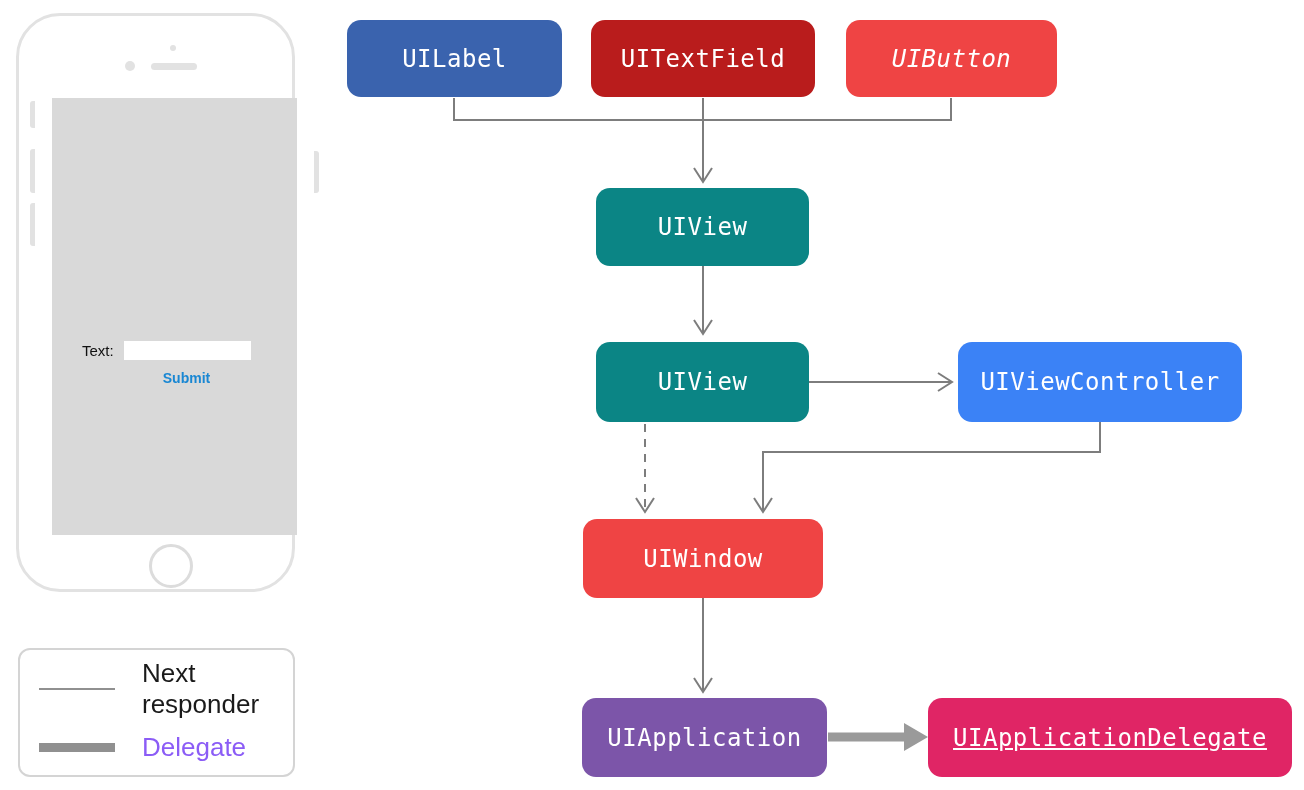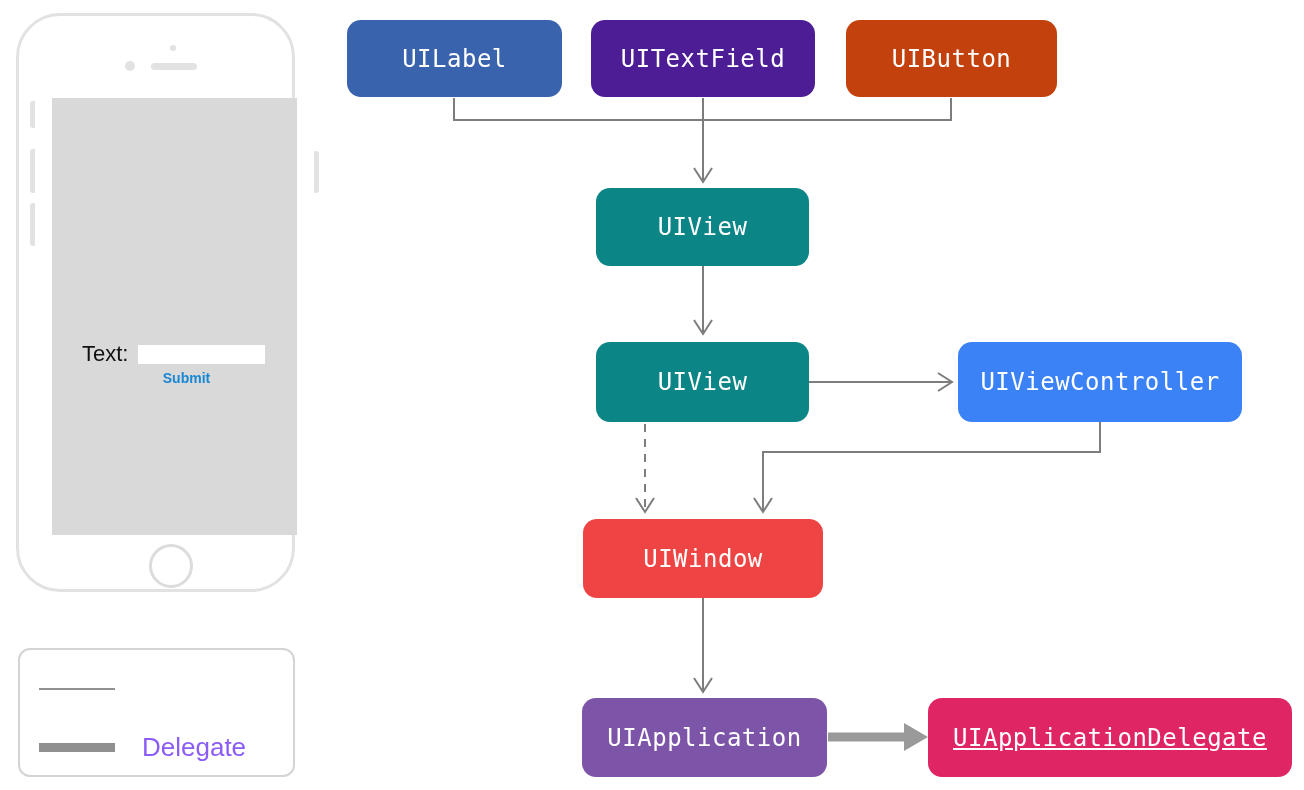--- a/index.html
+++ b/index.html
@@ -74,21 +74,21 @@
     position: absolute; left: 130px; top: 528px;
     width: 44px; height: 44px;
     border: 3px solid #DCDCDC; border-radius: 50%;
     background: #ffffff;
   }
   #screen-text-row {
     position: absolute; left: 30px; top: 243px;
     display: flex; align-items: center;
   }
   #screen-text-label {
-    font-size: 22px; color: #111111; margin-right: 10px;
+    font-size: 15px; color: #111111; margin-right: 10px;
   }
   #screen-text-input {
     width: 127px; height: 19px;
     background: #ffffff; border: none; outline: none;
     font-size: 14px; color: #111111;
   }
   #screen-submit-button {
     position: absolute; left: 0; top: 272px; width: 245px;
     text-align: center;
     font-size: 14px; font-weight: 600;
@@ -141,20 +141,21 @@
         <input id="screen-text-input" type="text" value="" style="">
       </div>
       <div id="screen-submit-button" style="color: rgb(25, 135, 211); padding-left: 24px;">Submit</div>
     </div>
 
     <div id="phone-home-button"></div>
   </div>
 
   <div id="legend-box">
     <div id="legend-next-line"></div>
+    <div id="legend-next-label">Next responder</div>
     <div id="legend-delegate-line"></div>
     <div id="legend-delegate-label">Delegate</div>
   </div>
 
   <svg id="connector-layer" viewBox="0 0 1304 790" xmlns="http://www.w3.org/2000/svg">
     <g stroke="#7D7D7D" stroke-width="2" fill="none">
 
       <path d="M454 98 L454 120 L951 120 L951 98"></path>
       <path d="M703 98 L703 181"></path>
       <polyline points="694,168 703,182 712,168"></polyline>
@@ -175,22 +176,22 @@
       <polyline points="694,678 703,692 712,678"></polyline>
     </g>
 
     <g>
       <path d="M828 737 L906 737" stroke="#9A9A9A" stroke-width="9" fill="none"></path>
       <polygon points="904,723 928,737 904,751" fill="#9A9A9A" stroke="none"></polygon>
     </g>
   </svg>
 
   <div class="node" id="node-uilabel" style="background: rgb(58, 99, 174);">UILabel</div>
-  <div class="node" id="node-uitextfield" style="background: #4c1d95;">UITextField</div>
-  <div class="node" id="node-uibutton" style="background: #c2410c;">UIButton</div>
+  <div class="node" id="node-uitextfield" style="background: #b91c1c;">UITextField</div>
+  <div class="node" id="node-uibutton" style="background: #ef4444; font-style: italic;">UIButton</div>
   <div class="node" id="node-uiview1" style="background: rgb(11, 133, 133);">UIView</div>
   <div class="node" id="node-uiview2" style="background: rgb(11, 133, 133);">UIView</div>
   <div class="node" id="node-uiviewcontroller" style="background: #3b82f6;">UIViewController</div>
   <div class="node" id="node-uiwindow" style="background: #ef4444;">UIWindow</div>
   <div class="node" id="node-uiapplication" style="background: rgb(124, 85, 169);">UIApplication</div>
   <div class="node" id="node-uiappdelegate" style="background: rgb(224, 37, 101);">UIApplicationDelegate</div>
 
 </div>
 
 </body></html>

